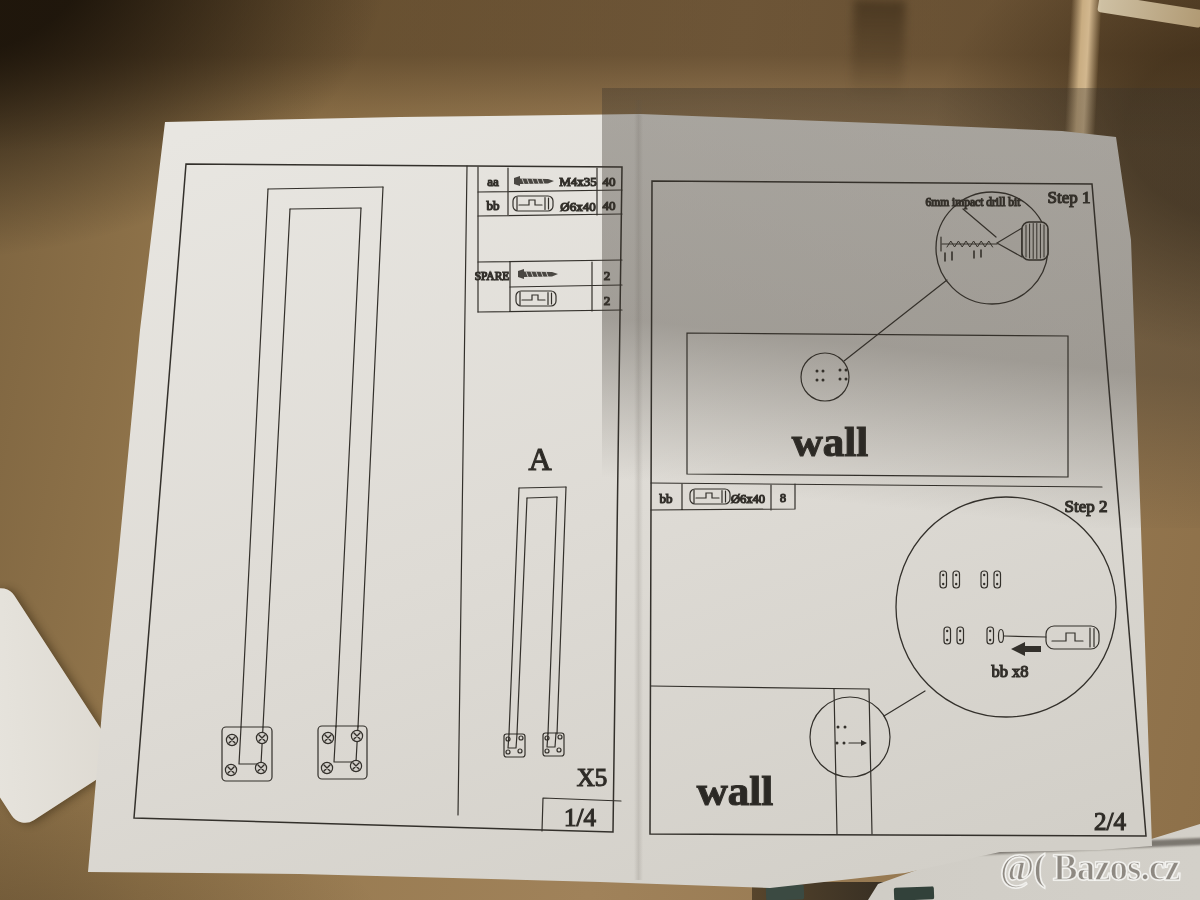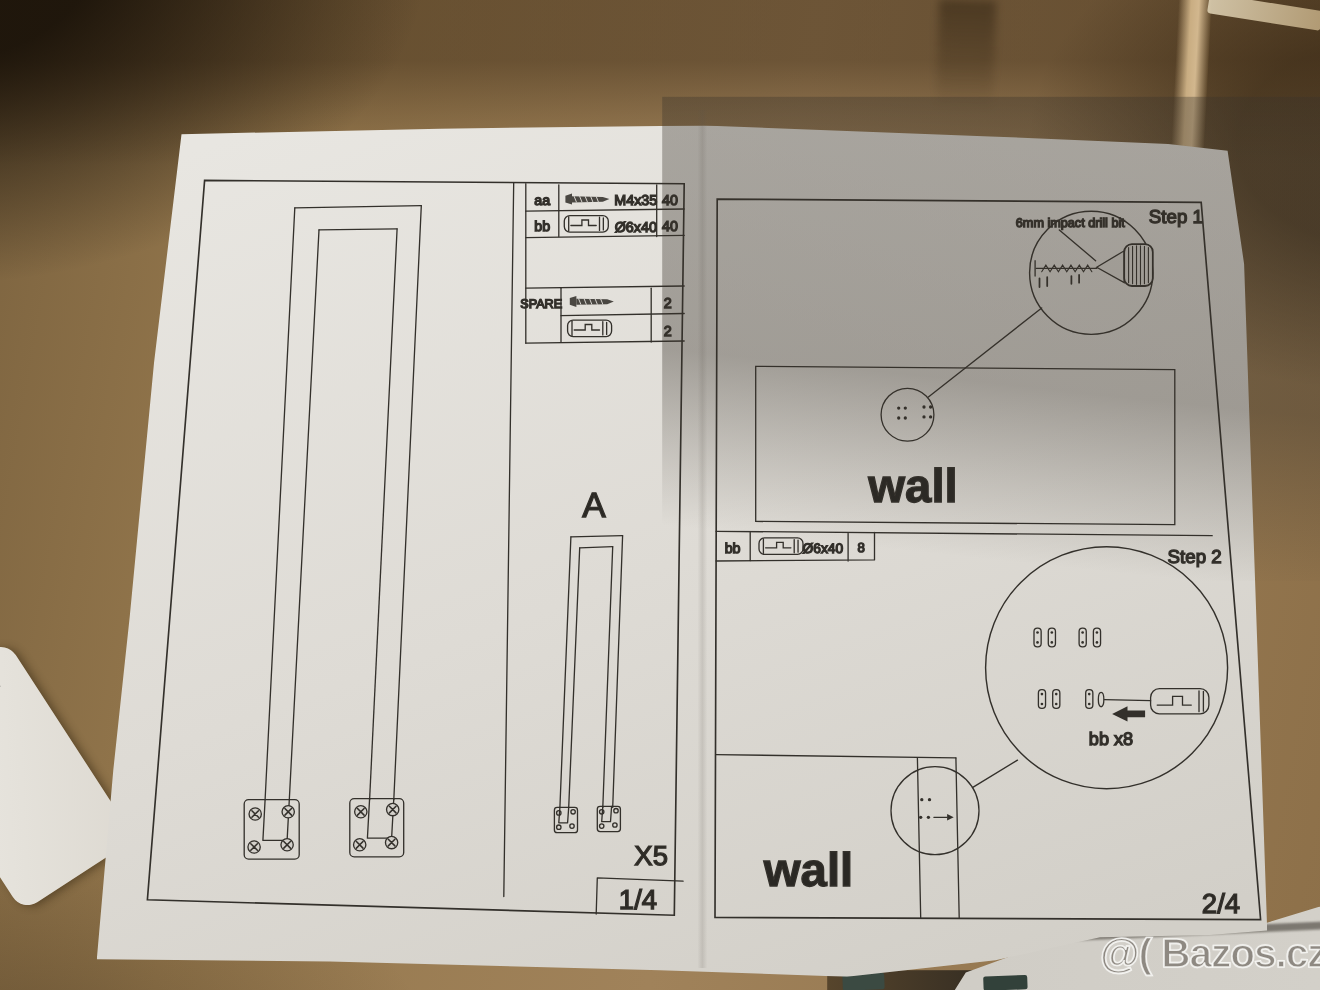--- a/index.html
+++ b/index.html
@@ -1,18 +1,18 @@
 <!DOCTYPE html>
 <html><head>
 <meta charset="utf-8">
 <style>
   html,body{margin:0;padding:0;background:#2b241a;}
   #stage{
     position:relative;width:1200px;height:900px;overflow:hidden;
-    font-family:Liberation Sans, sans-serif;
+    font-family:Liberation Serif, serif;
   }
   #stage *{box-sizing:border-box;}
   .abs{position:absolute;}
   
   .cardboard{
     left:0;top:0;width:1200px;height:900px;
     background:
       radial-gradient(ellipse 640px 430px at -70px -50px, rgba(18,12,5,.82) 25%, rgba(18,12,5,0) 72%),
       linear-gradient(to bottom, rgba(58,40,20,.50) 55px, rgba(58,40,20,.22) 105px, rgba(58,40,20,0) 150px),
       radial-gradient(ellipse 420px 300px at 1250px 130px, rgba(35,24,10,.55) 30%, rgba(35,24,10,0) 75%),

